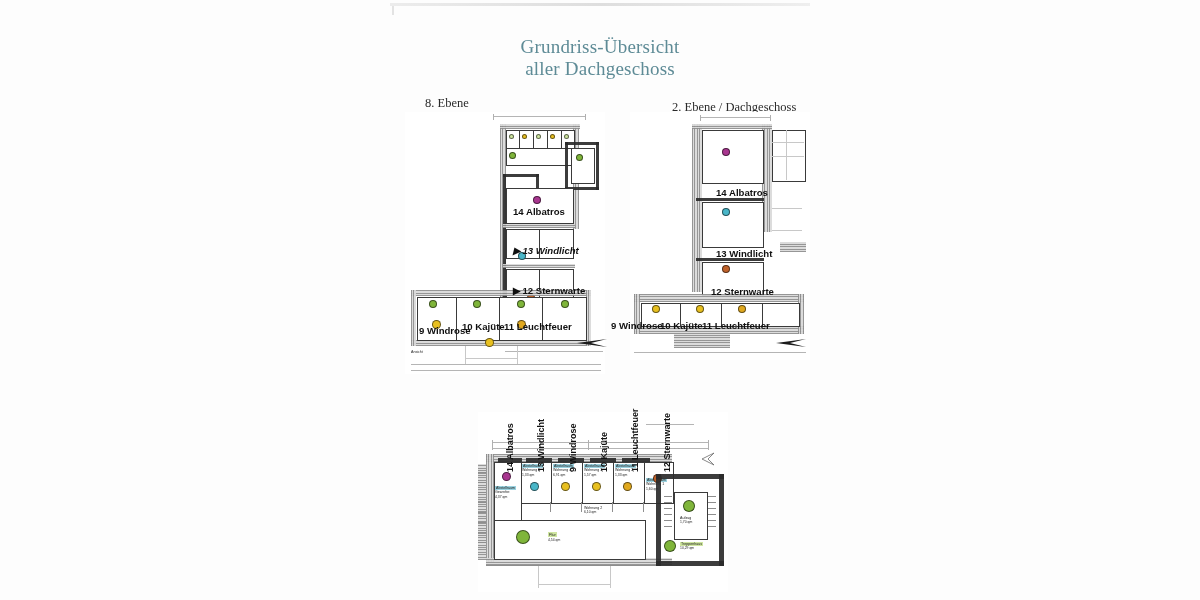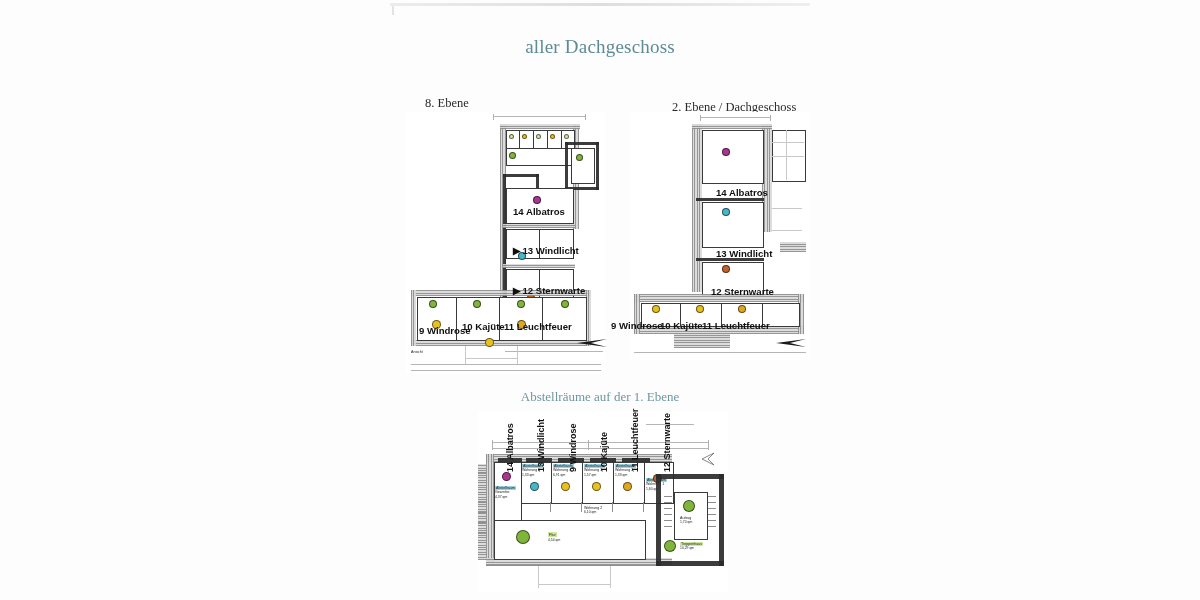--- a/index.html
+++ b/index.html
@@ -115,20 +115,21 @@
 </style>
 </head>
 <body>
 
 <div class="page">
 
   <div class="scan-edge"></div>
   <div class="scan-edge2"></div>
 
   <div class="doc-title">
+    <span>Grundriss-Übersicht</span>
     <span class="l2">aller Dachgeschoss</span>
   </div>
 
   <div class="level-head left">8. Ebene</div>
   <div class="level-head right">2. Ebene / Dachgeschoss</div>
 
   <div class="plan" style="left:405px;top:112px;width:200px;height:262px;">
     <div class="sheet"></div>
 
     <div class="dimline" style="left:88px;top:4px;width:92px;"></div>
@@ -202,21 +203,21 @@
     <div class="thin faint" style="left:60px;top:234px;width:1px;height:18px;"></div>
     <div class="thin faint" style="left:112px;top:234px;width:1px;height:18px;"></div>
     <div class="thin faint" style="left:60px;top:246px;width:52px;height:1px;"></div>
 
     <div class="stxt" style="left:6px;top:238px;font-size:3.6px;">Ansicht</div>
   </div>
 
   <div class="unit-lab" style="left:513px;top:206px;">
     <span>14 Albatros</span>
   </div>
-  <div class="unit-lab" style="left:513px;top:245px;">
+  <div class="unit-lab" style="left:513px;top:245px;font-style:italic;">
     <span class="arr">▶</span><span>13 Windlicht</span>
   </div>
   <div class="unit-lab" style="left:513px;top:285px;">
     <span class="arr">▶</span><span>12 Sternwarte</span>
   </div>
   <div class="unit-lab" style="left:419px;top:325px;">9 Windrose</div>
   <div class="unit-lab" style="left:462px;top:321px;">10 Kajüte</div>
   <div class="unit-lab" style="left:504px;top:321px;">11 Leuchtfeuer</div>
 
   <svg class="north" style="left:573px;top:337px;" viewBox="0 0 34 12">
@@ -276,21 +277,20 @@
   <div class="unit-lab" style="left:716px;top:248px;">13 Windlicht</div>
   <div class="unit-lab" style="left:711px;top:286px;">12 Sternwarte</div>
   <div class="unit-lab" style="left:611px;top:320px;">9 Windrose</div>
   <div class="unit-lab" style="left:660px;top:320px;">10 Kajüte</div>
   <div class="unit-lab" style="left:702px;top:320px;">11 Leuchtfeuer</div>
 
   <svg class="north" style="left:772px;top:337px;" viewBox="0 0 34 12">
     <polygon points="34,2 4,6 34,10 18,6" fill="#1b1b1b"></polygon>
   </svg>
 
-  <div class="section-head">Abstellräume auf der 1. Ebene</div>
 
   <div class="plan" style="left:478px;top:412px;width:250px;height:180px;">
     <div class="sheet"></div>
 
     <div class="dimline" style="left:14px;top:30px;width:216px;"></div>
     <div class="dimline" style="left:14px;top:36px;width:216px;"></div>
     <div class="dimtick" style="left:14px;top:28px;height:10px;"></div>
     <div class="dimtick" style="left:62px;top:28px;height:10px;"></div>
     <div class="dimtick" style="left:110px;top:28px;height:10px;"></div>
     <div class="dimtick" style="left:158px;top:28px;height:10px;"></div>

